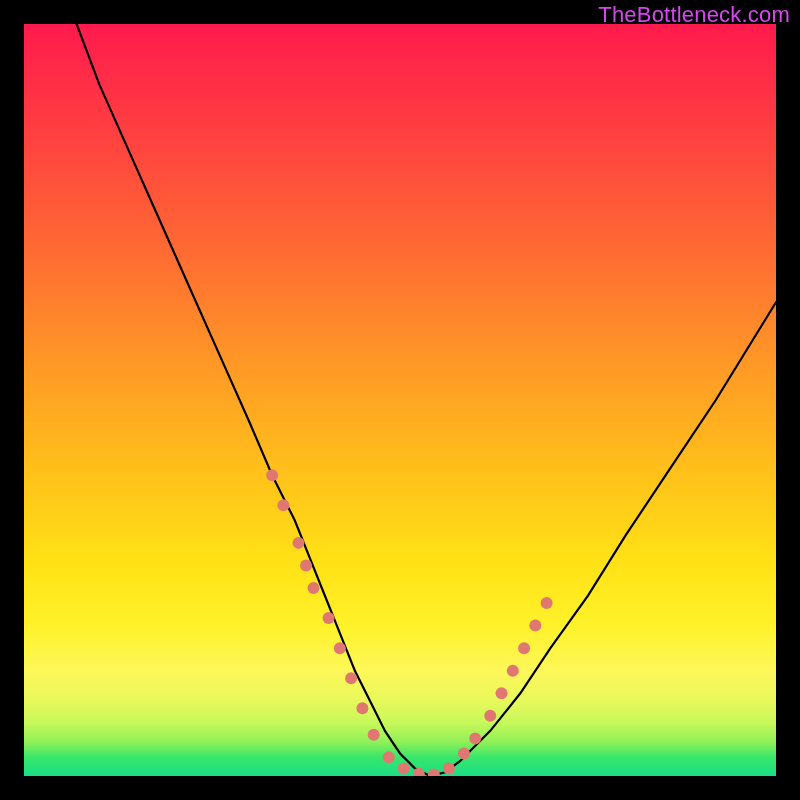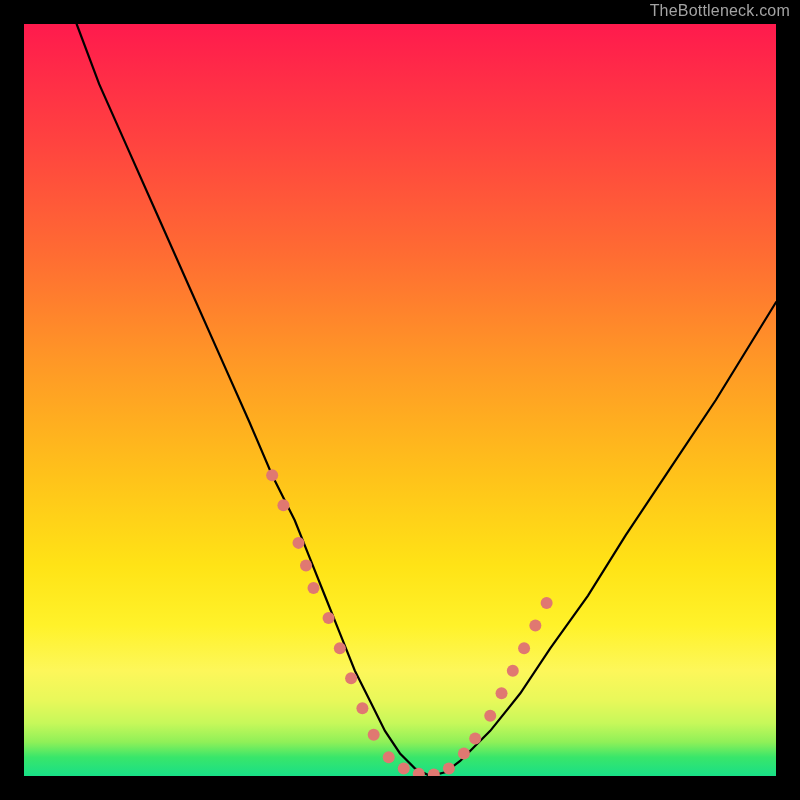--- a/index.html
+++ b/index.html
@@ -48,22 +48,22 @@
     position: absolute;
     left: 0;
     top: 0;
     width: 752px;
     height: 752px;
   }
   .watermark {
     position: absolute;
     top: 2px;
     right: 10px;
-    color: #a3a3a3;
-    font-size: 16px;
+    color: #d946ef;
+    font-size: 22px;
     letter-spacing: 0.2px;
     user-select: none;
   }
 </style>
 </head>
 <body>
 
 <div class="frame">
   <div class="plot-area">
     <svg class="svg-layer" viewBox="0 0 752 752" preserveAspectRatio="none">

